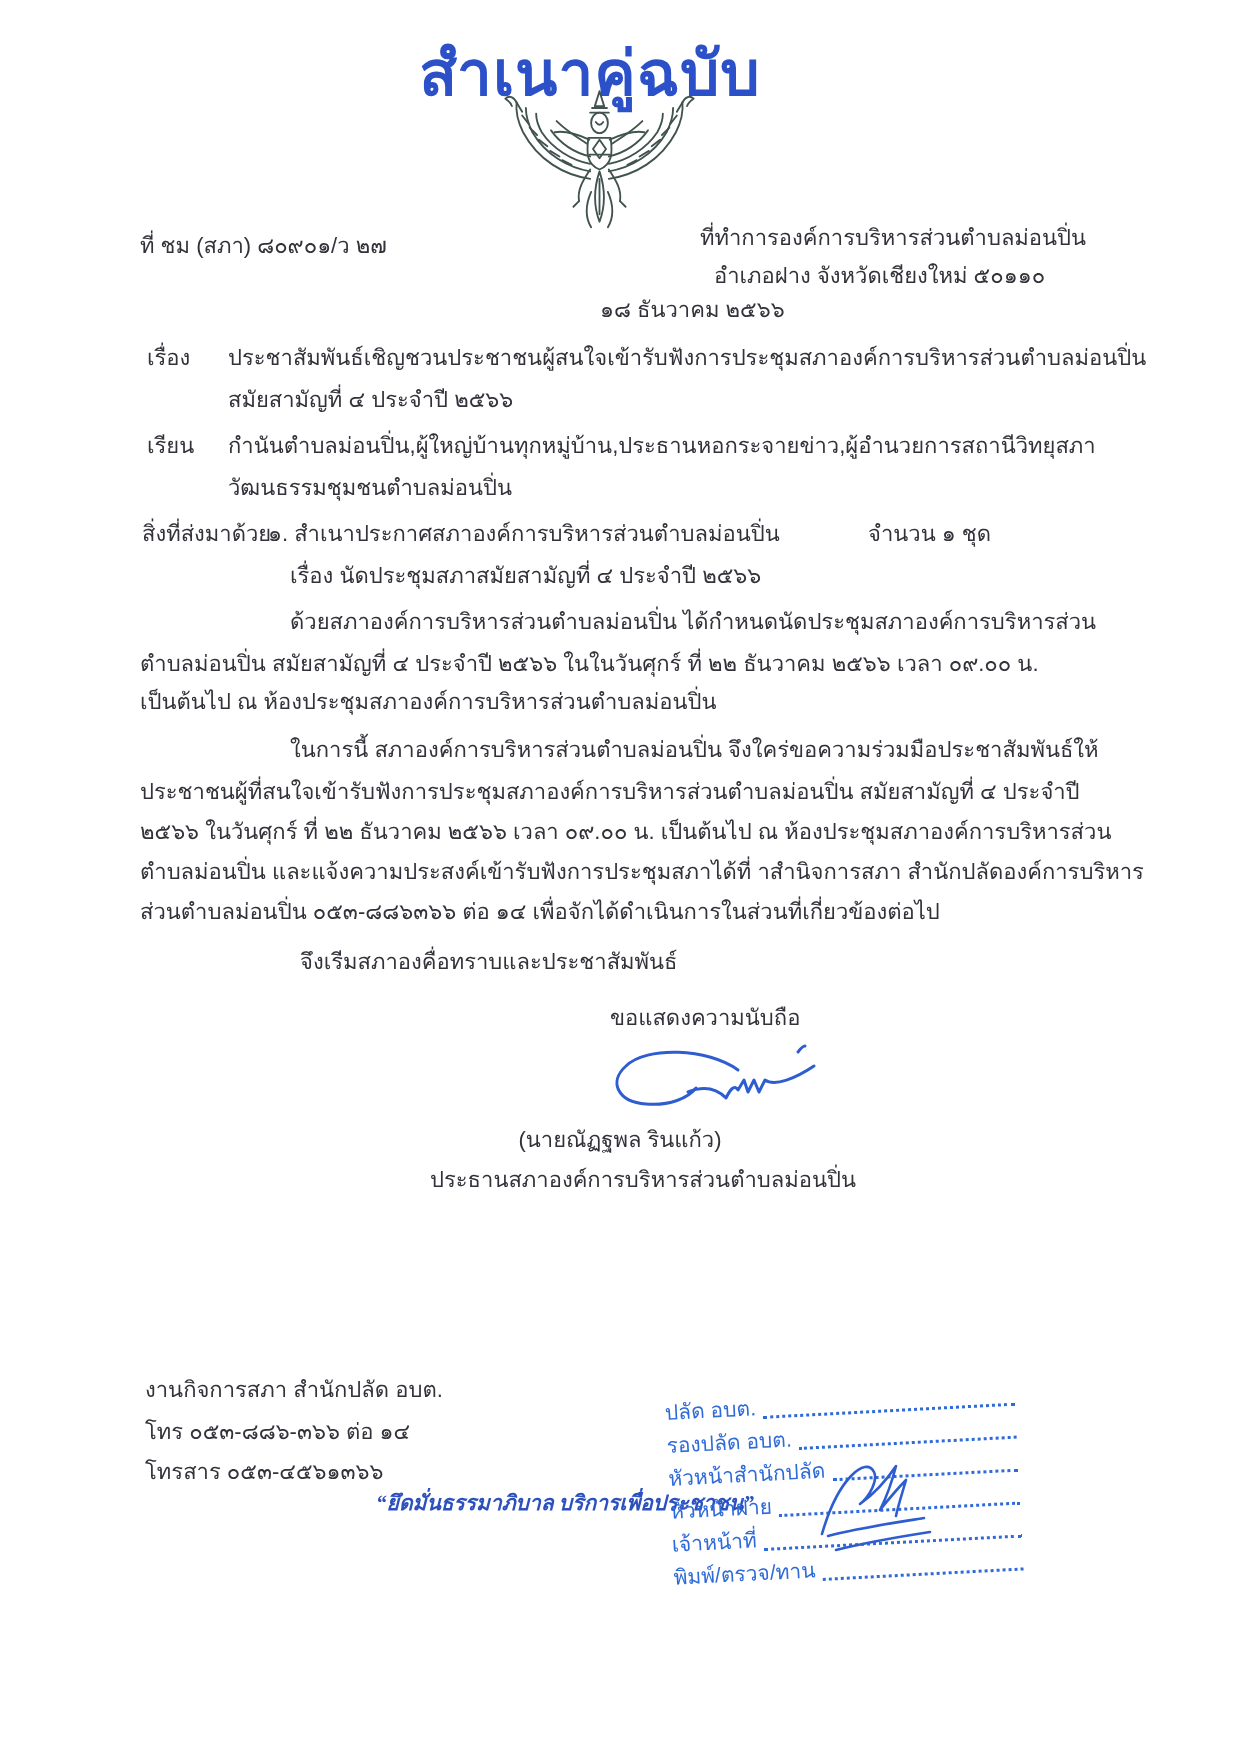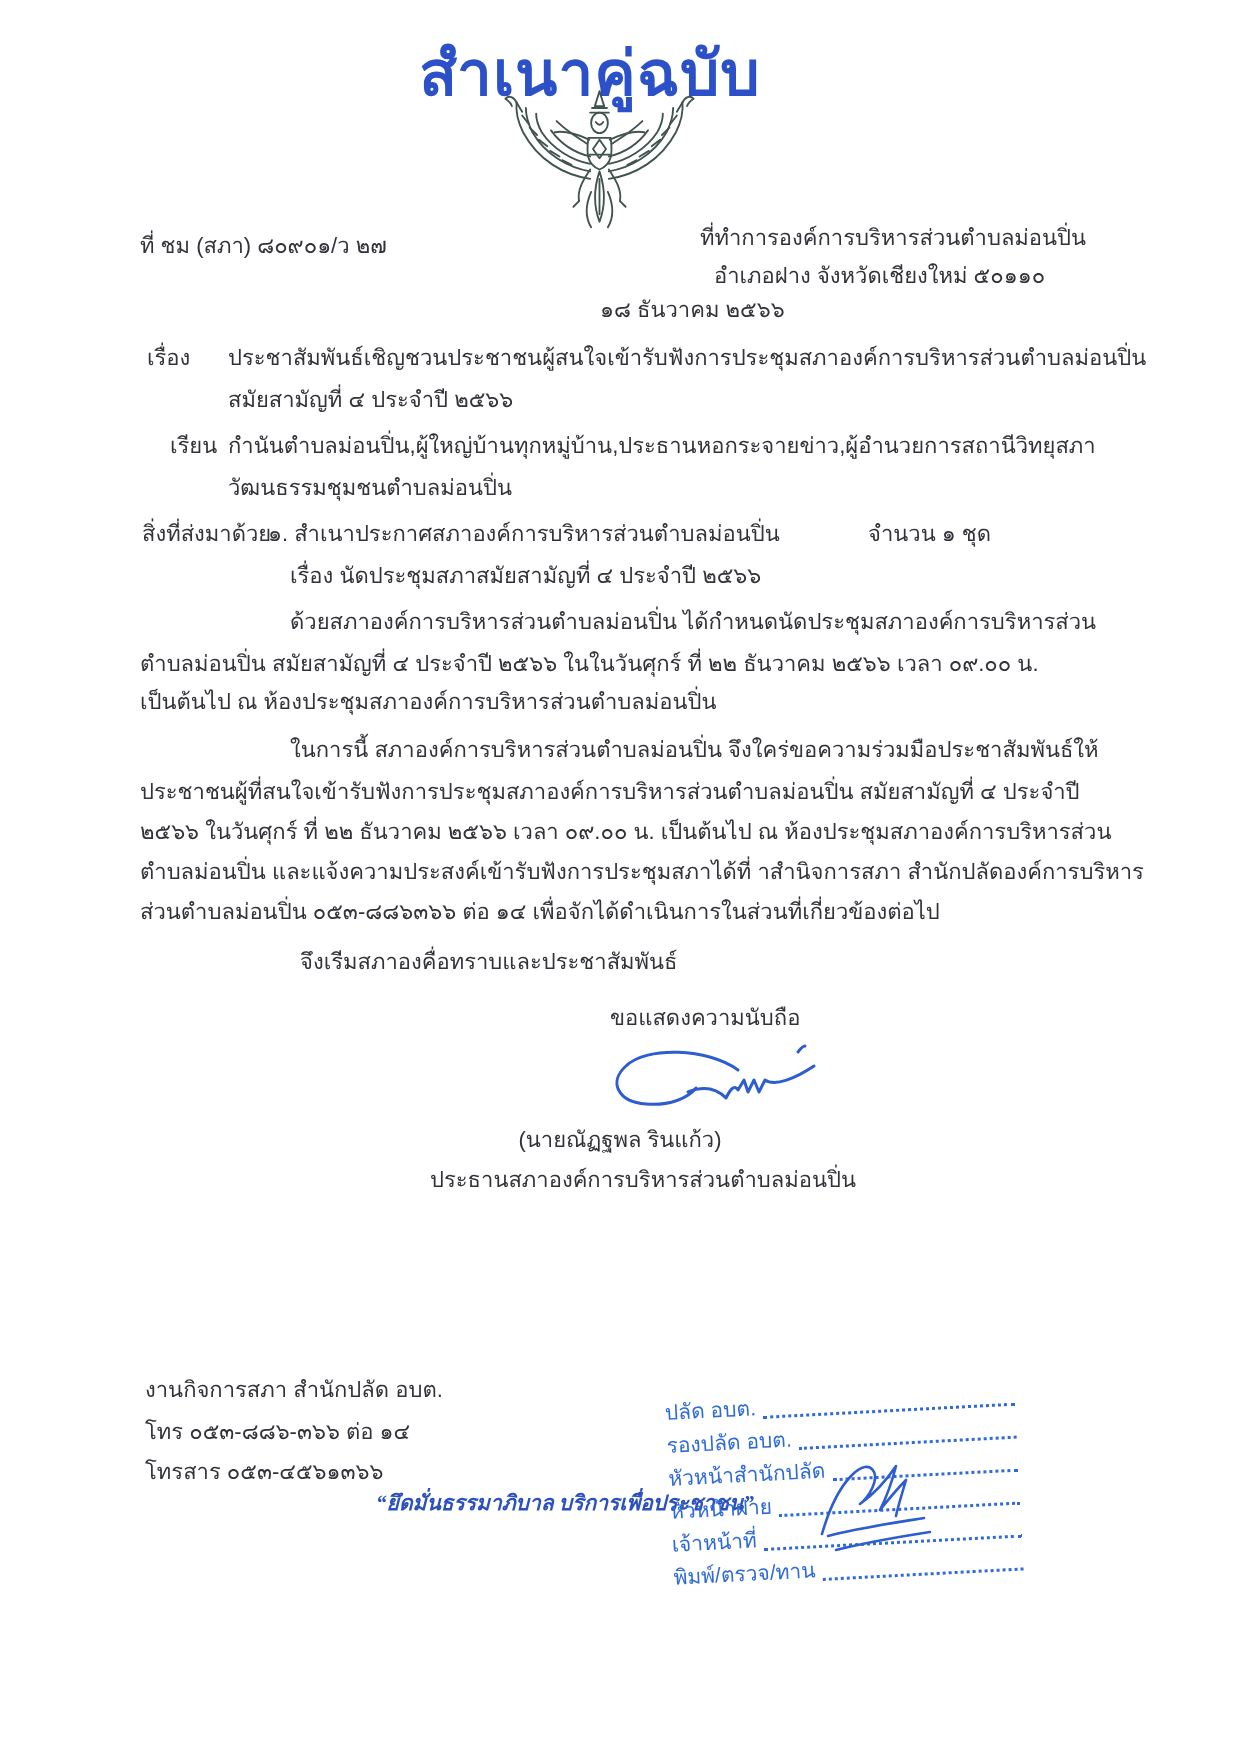--- a/index.html
+++ b/index.html
@@ -74,21 +74,21 @@
 
   <div class="line" style="left:140px;top:232px;">ที่ ชม (สภา) ๘๐๙๐๑/ว ๒๗</div>
   <div class="line" style="left:700px;top:224px;">ที่ทำการองค์การบริหารส่วนตำบลม่อนปิ่น</div>
   <div class="line" style="left:714px;top:262px;">อำเภอฝาง จังหวัดเชียงใหม่ ๕๐๑๑๐</div>
   <div class="line" style="left:600px;top:296px;">๑๘  ธันวาคม ๒๕๖๖</div>
 
   <div class="line" style="left:147px;top:344px;">เรื่อง</div>
   <div class="line" style="left:228px;top:344px;">ประชาสัมพันธ์เชิญชวนประชาชนผู้สนใจเข้ารับฟังการประชุมสภาองค์การบริหารส่วนตำบลม่อนปิ่น</div>
   <div class="line" style="left:228px;top:386px;">สมัยสามัญที่ ๔ ประจำปี ๒๕๖๖</div>
 
-  <div class="line" style="left:147px;top:432px;margin-left:23px;">เรียน</div>
+  <div class="line" style="left:147px;top:432px;">เรียน</div>
   <div class="line" style="left:228px;top:432px;">กำนันตำบลม่อนปิ่น,ผู้ใหญ่บ้านทุกหมู่บ้าน,ประธานหอกระจายข่าว,ผู้อำนวยการสถานีวิทยุสภา</div>
   <div class="line" style="left:228px;top:474px;">วัฒนธรรมชุมชนตำบลม่อนปิ่น</div>
 
   <div class="line" style="left:142px;top:520px;">สิ่งที่ส่งมาด้วย</div>
   <div class="line" style="left:268px;top:520px;">๑. สำเนาประกาศสภาองค์การบริหารส่วนตำบลม่อนปิ่น</div>
   <div class="line" style="left:868px;top:520px;">จำนวน ๑ ชุด</div>
   <div class="line" style="left:290px;top:562px;">เรื่อง นัดประชุมสภาสมัยสามัญที่ ๔ ประจำปี ๒๕๖๖</div>
 
   <div class="line" style="left:290px;top:608px;">ด้วยสภาองค์การบริหารส่วนตำบลม่อนปิ่น ได้กำหนดนัดประชุมสภาองค์การบริหารส่วน</div>
   <div class="line" style="left:140px;top:650px;">ตำบลม่อนปิ่น สมัยสามัญที่ ๔ ประจำปี ๒๕๖๖ ในในวันศุกร์ ที่ ๒๒ ธันวาคม ๒๕๖๖ เวลา ๐๙.๐๐ น.</div>

